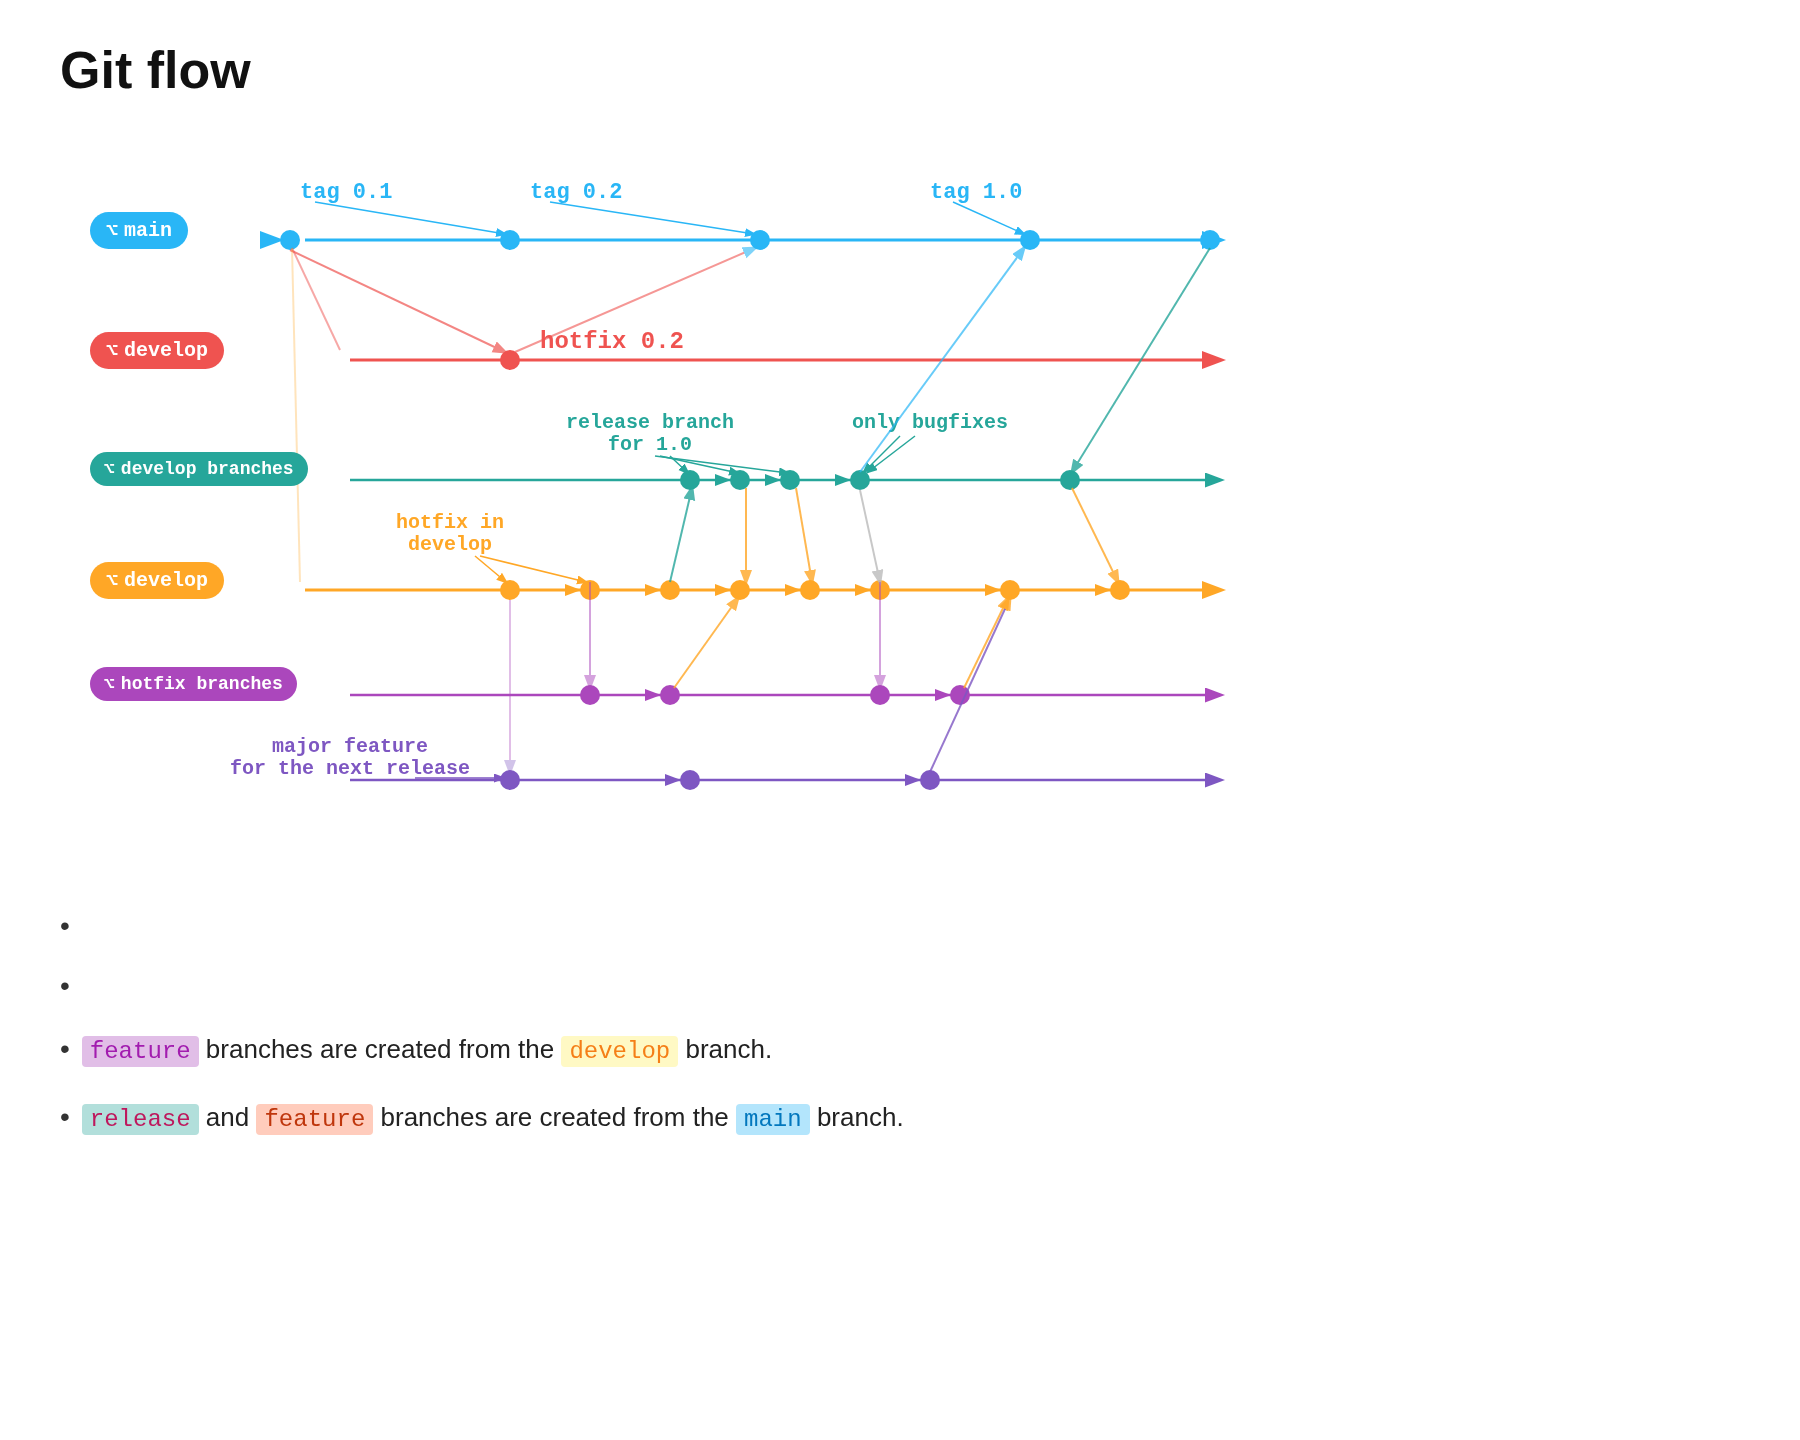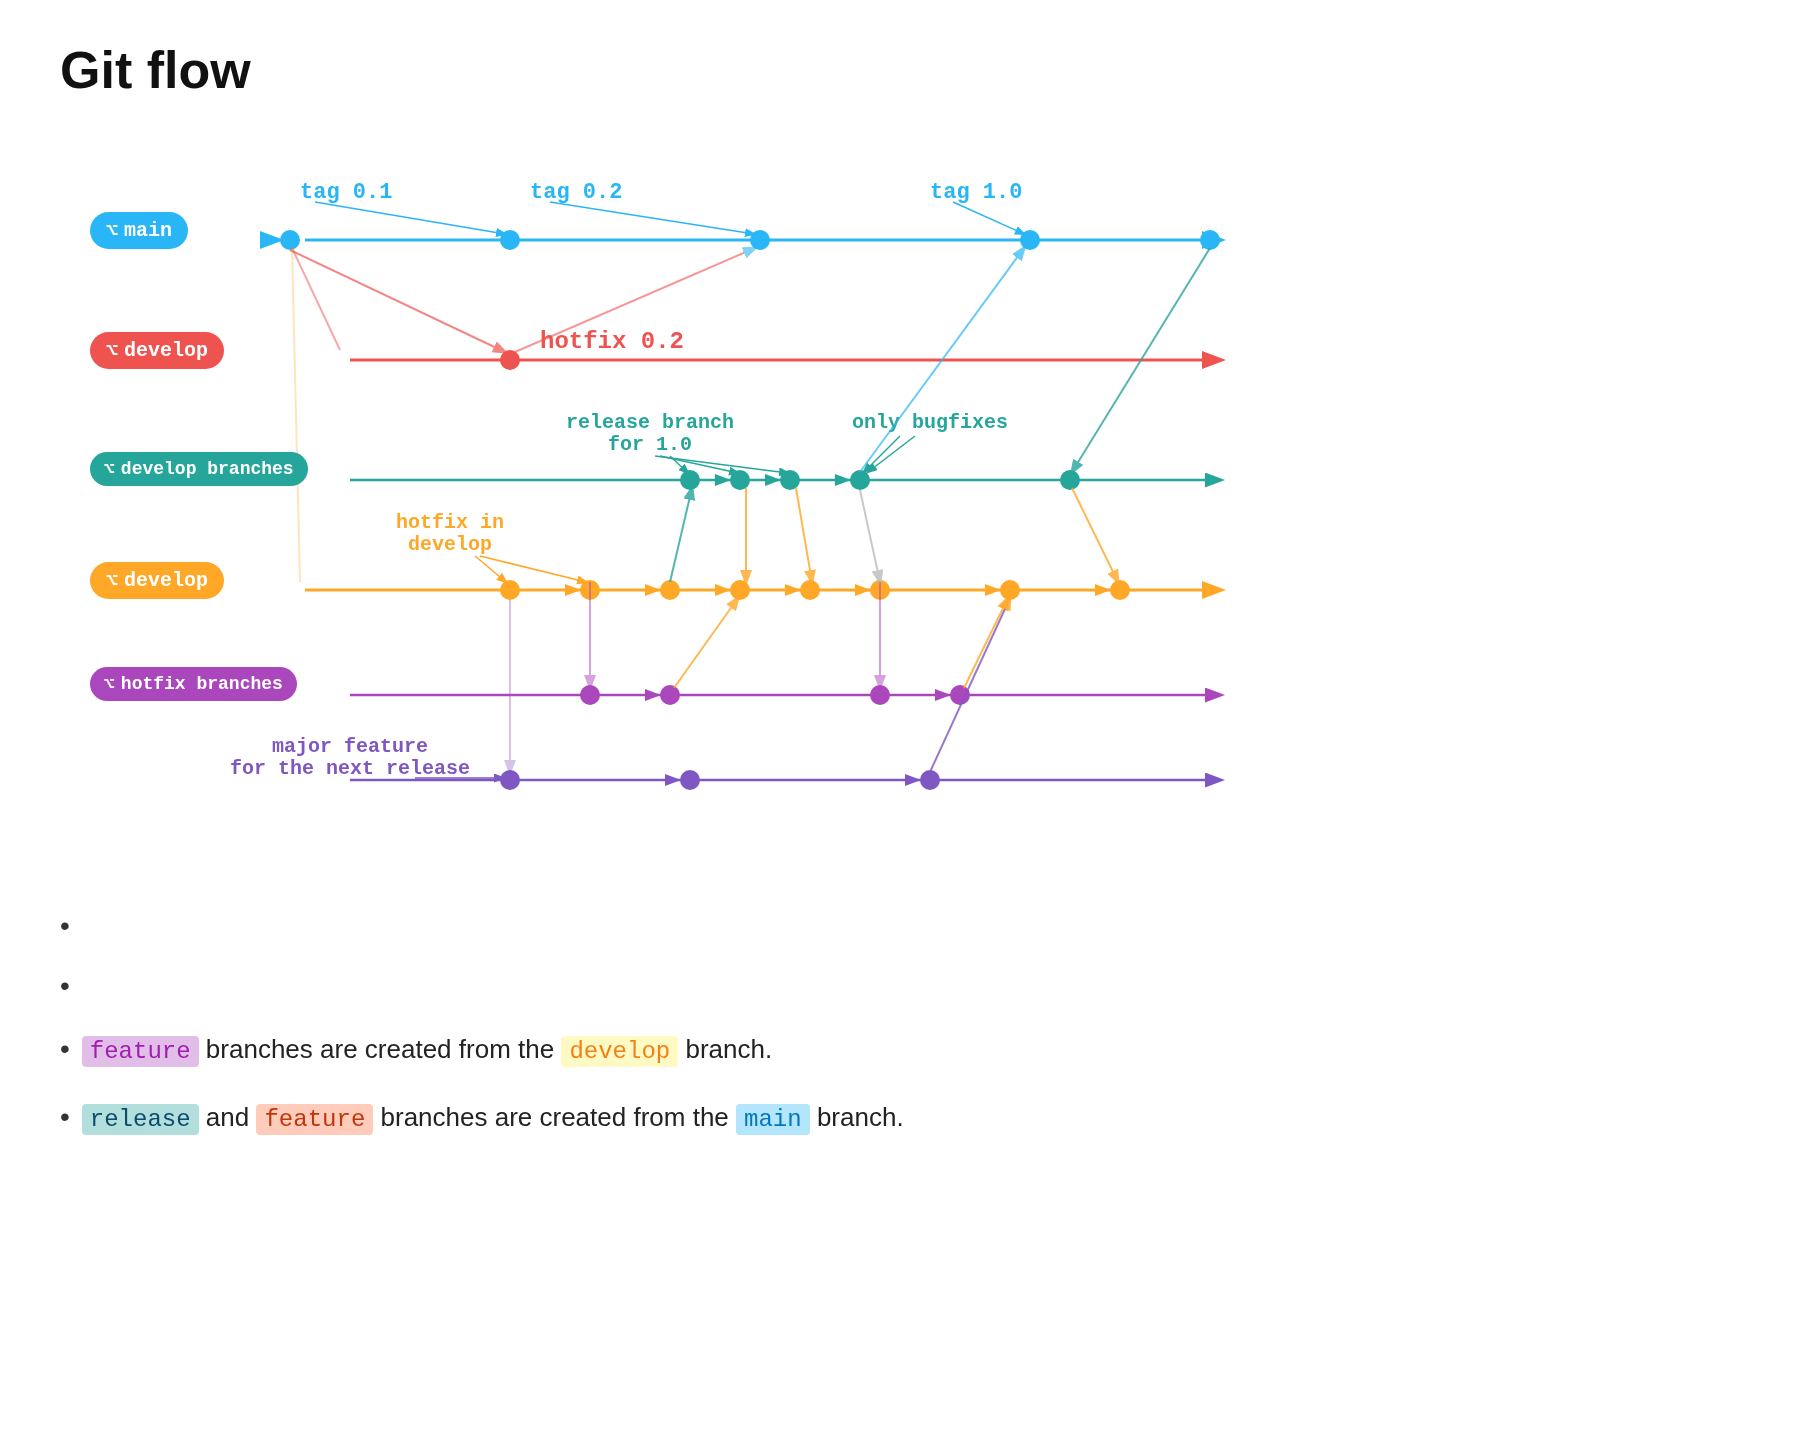--- a/index.html
+++ b/index.html
@@ -68,21 +68,21 @@
     .legend-item .text { line-height: 1.5; }
     .highlight {
       font-family: 'Courier New', monospace;
       font-size: 24px;
       padding: 2px 8px;
       border-radius: 4px;
     }
     .hl-main { background: #b3e5fc; color: #0277bd; }
     .hl-develop { background: #fff9c4; color: #f57f17; }
     .hl-feature { background: #e1bee7; color: #a21caf; }
-    .hl-release { background: #b2dfdb; color: #0c4a6e; margin-top: 19px; }
+    .hl-release { background: #b2dfdb; color: #be185d; margin-top: 19px; }
     .hl-hotfix { background: #ffccbc; color: #bf360c; }
   </style>
 </head>
 <body>
 
 <h1>Git flow</h1>
 
 <div class="diagram-container">
   <svg class="diagram" viewBox="0 0 1180 720">
     <defs>

